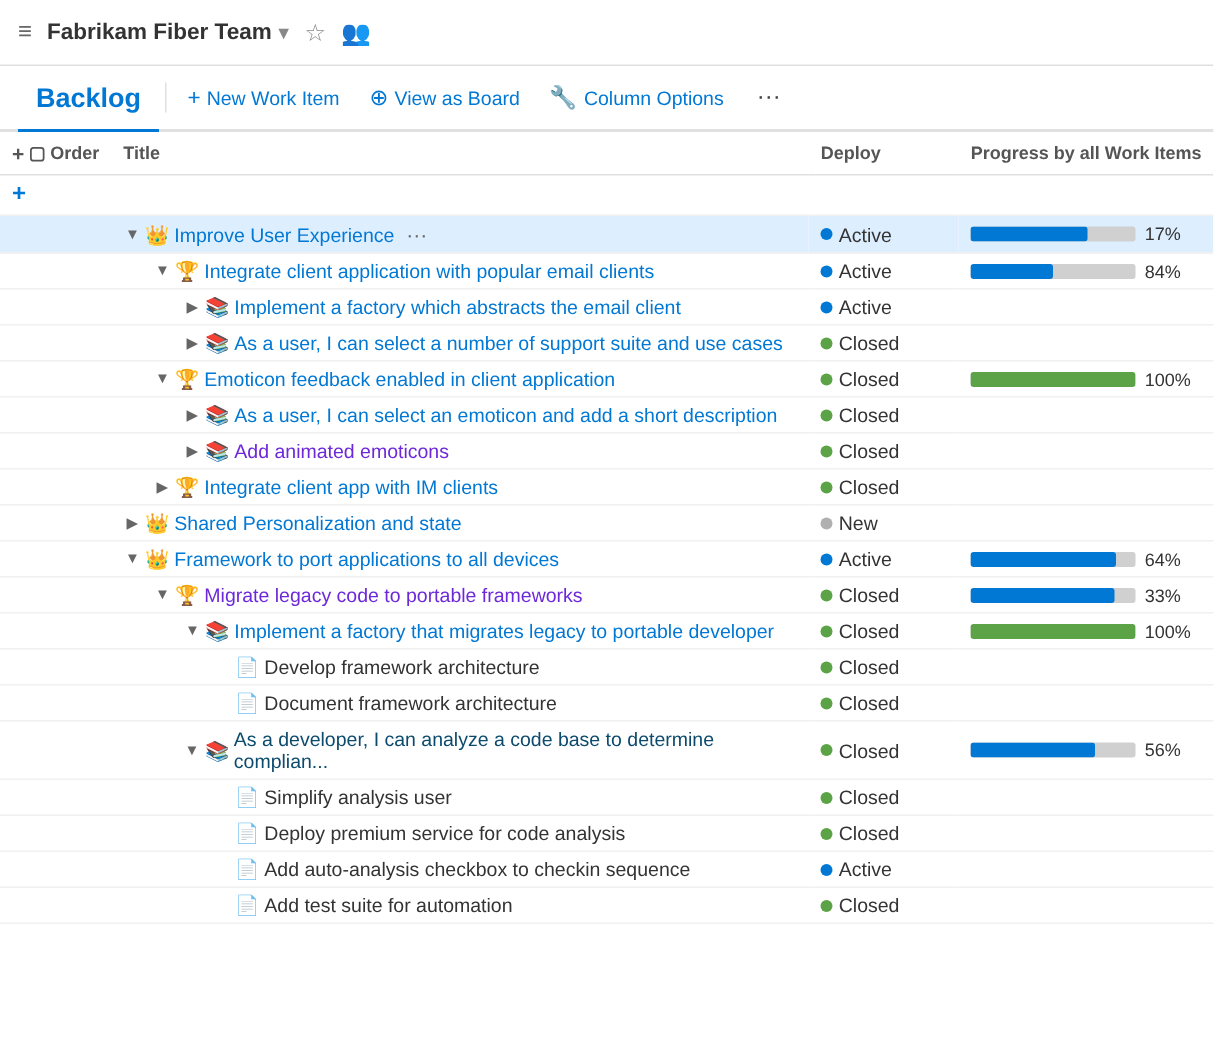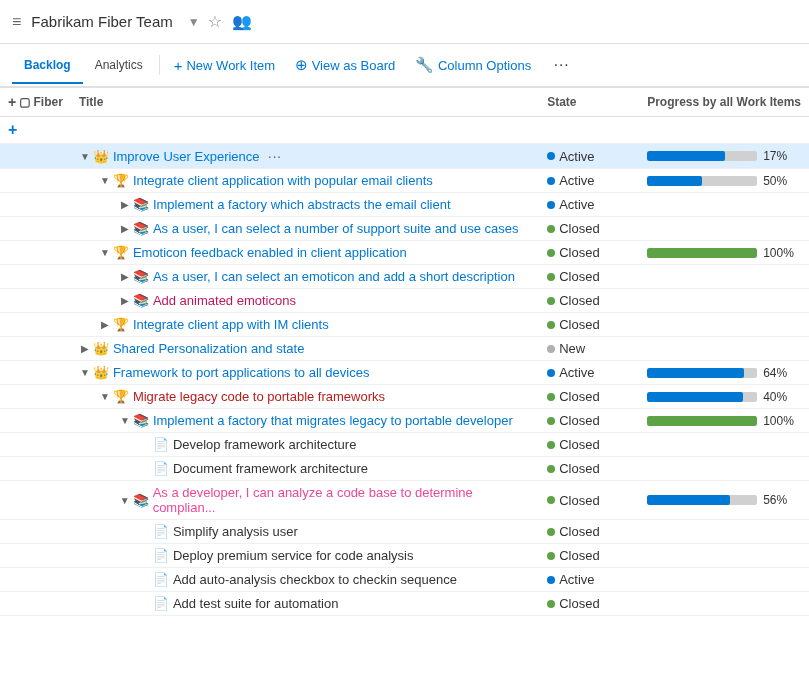--- a/index.html
+++ b/index.html
@@ -4,31 +4,31 @@
   <style>
     * { box-sizing: border-box; margin: 0; padding: 0; }
     body { font-family: 'Segoe UI', Arial, sans-serif; font-size: 13px; color: #333; background: #fff; width: 809px; }
 
     
     .top-bar {
       display: flex; align-items: center; padding: 8px 12px; border-bottom: 1px solid #e0e0e0;
       height: 44px;
     }
     .top-bar .hamburger { font-size: 16px; margin-right: 10px; color: #666; }
-    .team-name { font-size: 15px; font-weight: 400; color: #333; display: flex; align-items: center; gap: 15px; }
+    .team-name { font-size: 15px; font-weight: 700; color: #333; display: flex; align-items: center; gap: 2px; }
     .team-name .chevron { color: #888; font-size: 12px; }
     .top-bar .icons { display: flex; align-items: center; gap: 10px; margin-left: 8px; color: #888; font-size: 16px; }
 
     
     .nav-bar {
       display: flex; align-items: center; padding: 0 12px; border-bottom: 2px solid #e0e0e0;
       height: 44px;
     }
     .nav-tab {
-      padding: 10px 12px; font-size: 12px; cursor: pointer; color: #444; text-decoration: none;
+      padding: 10px 12px; font-size: 18px; cursor: pointer; color: #444; text-decoration: none;
       border-bottom: 2px solid transparent; margin-bottom: -2px; white-space: nowrap;
     }
     .nav-tab.active { color: #0078d4; border-bottom: 2px solid #0078d4; font-weight: 600; }
     .nav-divider { width: 1px; height: 20px; background: #e0e0e0; margin: 0 4px; }
     .nav-action {
       display: flex; align-items: center; gap: 4px; padding: 6px 10px; font-size: 13px; cursor: pointer;
       color: #0078d4; border: none; background: none; white-space: nowrap;
     }
     .nav-action .icon { font-size: 15px; }
     .nav-more { padding: 6px 8px; cursor: pointer; color: #444; font-size: 16px; margin-left: 4px; }
@@ -94,23 +94,20 @@
     <span class="chevron">▼</span>
   </span>
   <div class="icons">
     <span>☆</span>
     <span>👥</span>
   </div>
 </div>
 
 <div class="nav-bar">
   <a class="nav-tab active"><span>Backlog</span></a>
-  <a class="nav-tab">
-    <span>Analytics</span>
-  </a>
   <div class="nav-divider"></div>
   <button class="nav-action">
     <span class="icon">+</span>
     <span>New Work Item</span>
   </button>
   <button class="nav-action">
     <span class="icon">⊕</span>
     <span>View as Board</span>
   </button>
   <button class="nav-action">
@@ -121,28 +118,28 @@
 </div>
 
 <div class="table-container">
   <table class="backlog-table">
     <thead>
       <tr>
         <th class="col-order">
           <div class="th-add">
             <span class="plus-icon">+</span>
             <span class="check-icon">▢</span>
-            <span>Fiber</span>
+            <span>Order</span>
           </div>
         </th>
         <th class="col-title">
           <span>Title</span>
         </th>
         <th class="col-state">
-          <span>State</span>
+          <span>Deploy</span>
         </th>
         <th class="col-progress">
           <span>Progress by all Work Items</span>
         </th>
       </tr>
     </thead>
     <tbody id="table-body">
         <tr class="add-row">
           <td colspan="4"><span class="add-icon">+</span></td>
         </tr>
@@ -185,21 +182,21 @@
             <div class="state-cell">
               <span class="state-dot state-active"></span>
               <span>Active</span>
             </div>
           </td>
     <td>
             <div class="progress-cell">
     <div class="progress-bar-bg">
       <div class="progress-bar-fill progress-blue" style="width:50%"></div>
     </div>
-    <span class="progress-label">50%</span>
+    <span class="progress-label">84%</span>
   </div>
           </td>
   </tr>
         <tr>
     <td></td>
     <td>
       <div class="title-cell" style="padding-left:40px">
         <span class="expand-arrow">▶</span>
         <span class="wi-icon wi-story">📚</span>
         <span style="color:#0078d4">Implement a factory which abstracts the email client</span>
@@ -274,21 +271,21 @@
             </div>
           </td>
     <td></td>
   </tr>
         <tr>
     <td></td>
     <td>
       <div class="title-cell" style="padding-left:40px">
         <span class="expand-arrow">▶</span>
         <span class="wi-icon wi-story">📚</span>
-        <span style="color:#be185d">Add animated emoticons</span>
+        <span style="color:#6d28d9">Add animated emoticons</span>
 
       </div>
     </td>
     <td>
             <div class="state-cell">
               <span class="state-dot state-closed"></span>
               <span>Closed</span>
             </div>
           </td>
     <td></td>
@@ -353,36 +350,36 @@
     <span class="progress-label">64%</span>
   </div>
           </td>
   </tr>
         <tr>
     <td></td>
     <td>
       <div class="title-cell" style="padding-left:20px">
         <span class="expand-arrow">▼</span>
         <span class="wi-icon wi-feature">🏆</span>
-        <span style="color:#b91c1c">Migrate legacy code to portable frameworks</span>
+        <span style="color:#6d28d9">Migrate legacy code to portable frameworks</span>
 
       </div>
     </td>
     <td>
             <div class="state-cell">
               <span class="state-dot state-closed"></span>
               <span>Closed</span>
             </div>
           </td>
     <td>
             <div class="progress-cell">
     <div class="progress-bar-bg">
       <div class="progress-bar-fill progress-blue" style="width:87%"></div>
     </div>
-    <span class="progress-label">40%</span>
+    <span class="progress-label">33%</span>
   </div>
           </td>
   </tr>
         <tr>
     <td></td>
     <td>
       <div class="title-cell" style="padding-left:40px">
         <span class="expand-arrow">▼</span>
         <span class="wi-icon wi-story">📚</span>
         <span style="color:#0078d4">Implement a factory that migrates legacy to portable developer</span>
@@ -439,21 +436,21 @@
             </div>
           </td>
     <td></td>
   </tr>
         <tr>
     <td></td>
     <td>
       <div class="title-cell" style="padding-left:40px">
         <span class="expand-arrow">▼</span>
         <span class="wi-icon wi-story">📚</span>
-        <span style="color:#ec4899">As a developer, I can analyze a code base to determine complian...</span>
+        <span style="color:#0c4a6e">As a developer, I can analyze a code base to determine complian...</span>
 
       </div>
     </td>
     <td>
             <div class="state-cell">
               <span class="state-dot state-closed"></span>
               <span>Closed</span>
             </div>
           </td>
     <td>

